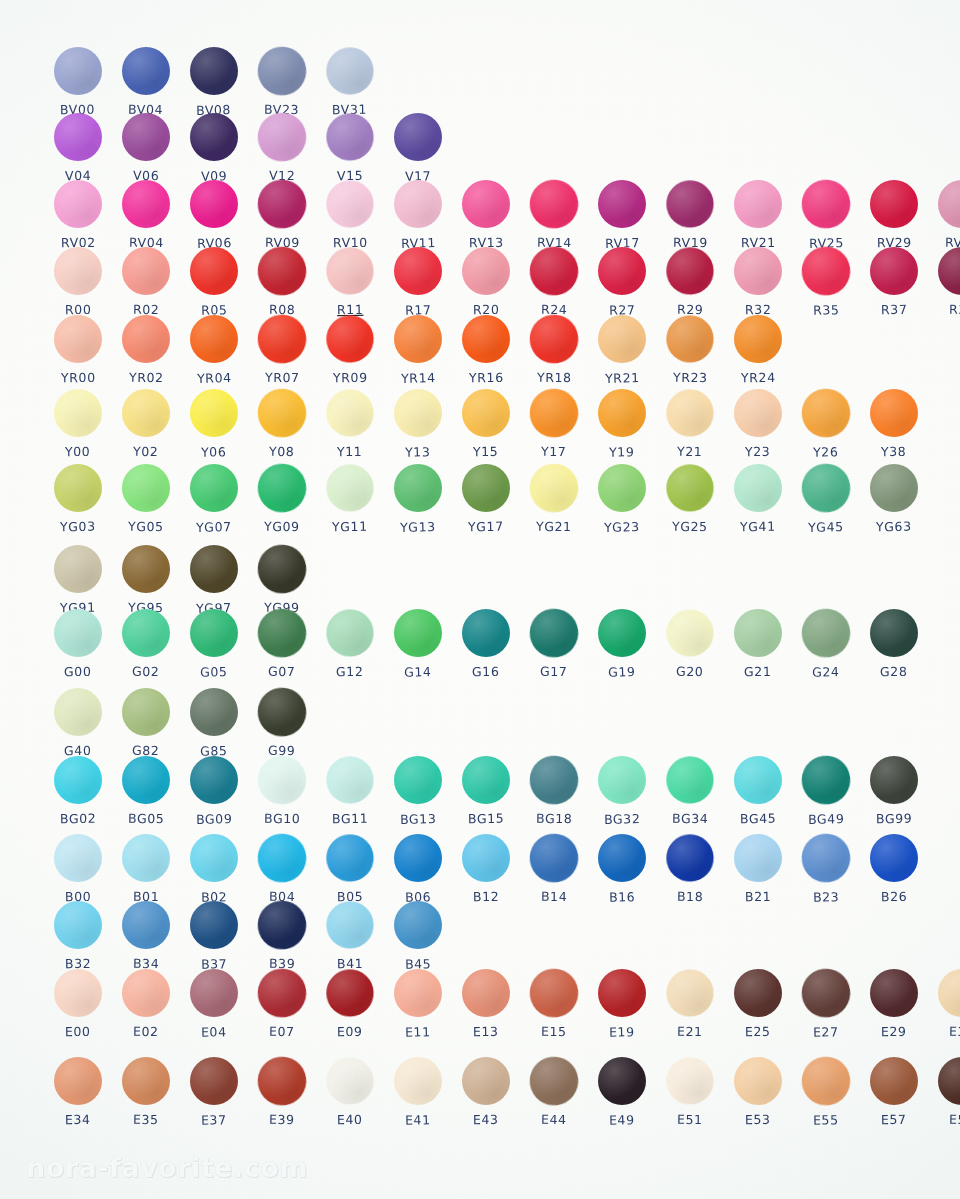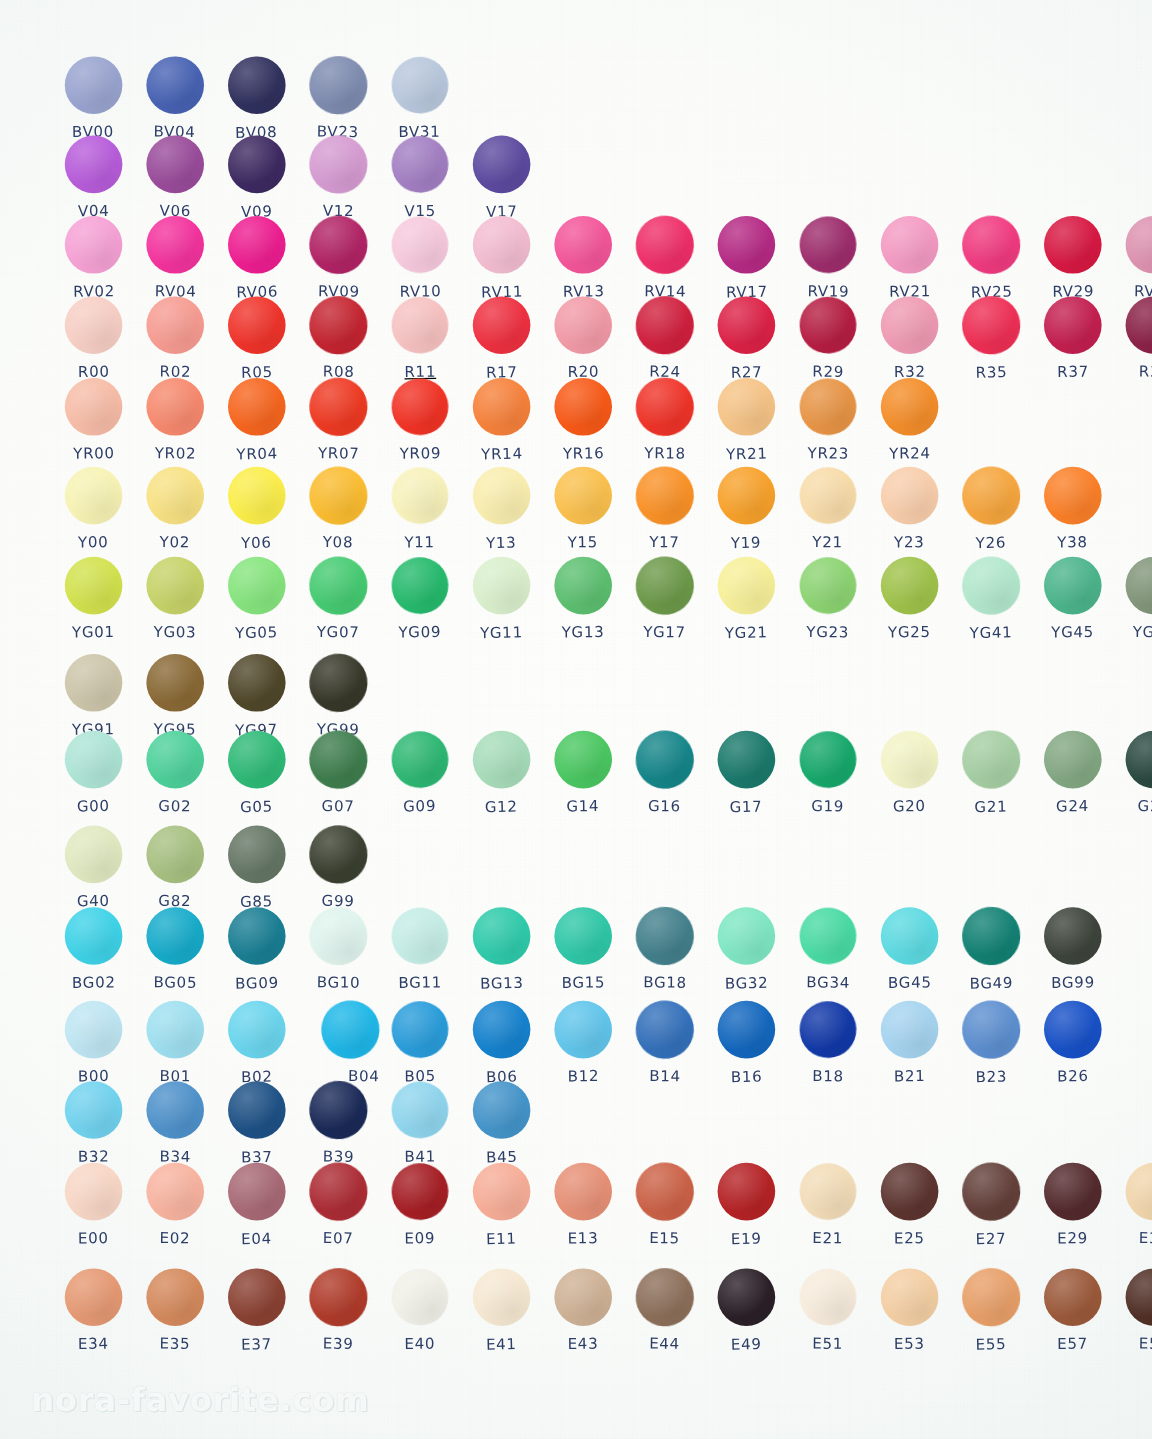--- a/index.html
+++ b/index.html
@@ -363,24 +363,20 @@
         <div class="dot" style="width: 48px; height: 48px; background: rgb(246, 166, 62);"></div>
         <div class="label">Y26</div>
       </div>
       <div class="swatch-cell" style="width: 68px;">
         <div class="dot" style="width: 48px; height: 48px; background: rgb(251, 128, 41);"></div>
         <div class="label">Y38</div>
       </div>
     </div>
     <div class="row" style="top: 464px; left: 44px;">
       <div class="swatch-cell" style="width: 68px;">
-        <div class="dot" style="width: 48px; height: 48px; background: rgb(210, 226, 78);"></div>
-        <div class="label">YG01</div>
-      </div>
-      <div class="swatch-cell" style="width: 68px;">
         <div class="dot" style="width: 48px; height: 48px; background: rgb(199, 211, 105);"></div>
         <div class="label">YG03</div>
       </div>
       <div class="swatch-cell" style="width: 68px;">
         <div class="dot" style="width: 48px; height: 48px; background: rgb(134, 229, 126);"></div>
         <div class="label">YG05</div>
       </div>
       <div class="swatch-cell" style="width: 68px;">
         <div class="dot" style="width: 48px; height: 48px; background: rgb(70, 203, 114);"></div>
         <div class="label">YG07</div>
@@ -455,24 +451,20 @@
       </div>
       <div class="swatch-cell" style="width: 68px;">
         <div class="dot" style="width: 48px; height: 48px; background: rgb(47, 186, 119);"></div>
         <div class="label">G05</div>
       </div>
       <div class="swatch-cell" style="width: 68px;">
         <div class="dot" style="width: 48px; height: 48px; background: rgb(63, 126, 78);"></div>
         <div class="label">G07</div>
       </div>
       <div class="swatch-cell" style="width: 68px;">
-        <div class="dot" style="width: 48px; height: 48px; background: rgb(46, 184, 115);"></div>
-        <div class="label">G09</div>
-      </div>
-      <div class="swatch-cell" style="width: 68px;">
         <div class="dot" style="width: 48px; height: 48px; background: rgb(168, 221, 186);"></div>
         <div class="label">G12</div>
       </div>
       <div class="swatch-cell" style="width: 68px;">
         <div class="dot" style="width: 48px; height: 48px; background: rgb(75, 200, 98);"></div>
         <div class="label">G14</div>
       </div>
       <div class="swatch-cell" style="width: 68px;">
         <div class="dot" style="width: 48px; height: 48px; background: rgb(22, 134, 138);"></div>
         <div class="label">G16</div>
@@ -580,21 +572,21 @@
         <div class="label">B00</div>
       </div>
       <div class="swatch-cell" style="width: 68px;">
         <div class="dot" style="width: 48px; height: 48px; background: rgb(159, 224, 240);"></div>
         <div class="label">B01</div>
       </div>
       <div class="swatch-cell" style="width: 68px;">
         <div class="dot" style="width: 48px; height: 48px; background: rgb(107, 214, 238);"></div>
         <div class="label">B02</div>
       </div>
-      <div class="swatch-cell" style="width: 68px; align-items: flex-end;">
+      <div class="swatch-cell" style="width: 68px;">
         <div class="dot" style="width: 48px; height: 48px; background: rgb(31, 184, 232);"></div>
         <div class="label">B04</div>
       </div>
       <div class="swatch-cell" style="width: 68px;">
         <div class="dot" style="width: 48px; height: 48px; background: rgb(42, 157, 219);"></div>
         <div class="label">B05</div>
       </div>
       <div class="swatch-cell" style="width: 68px;">
         <div class="dot" style="width: 48px; height: 48px; background: rgb(22, 131, 207);"></div>
         <div class="label">B06</div>

